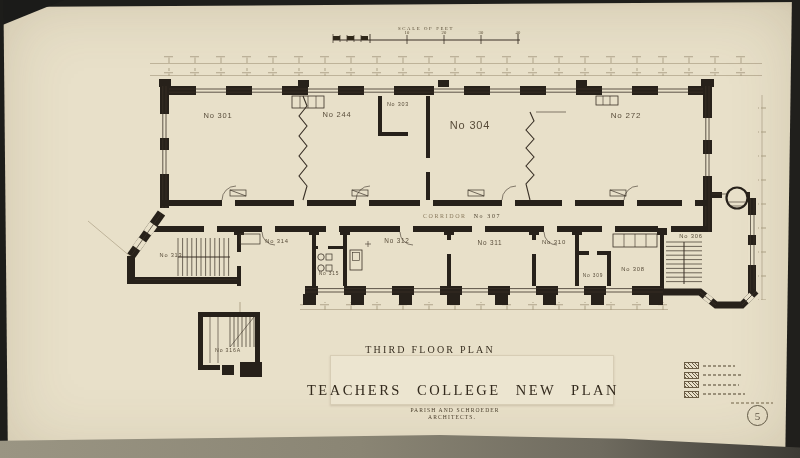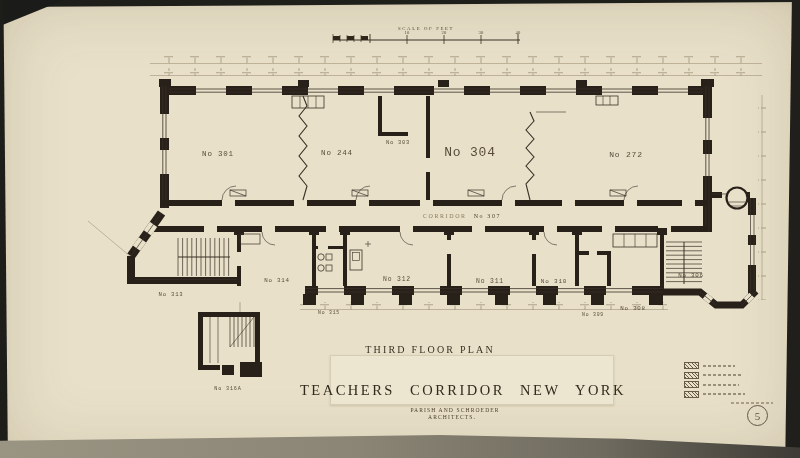--- a/index.html
+++ b/index.html
@@ -11,22 +11,21 @@
   .paper{
     position:absolute;left:0;top:0;width:800px;height:458px;
     background:#e8e0c9;
     box-shadow:inset 0 0 70px rgba(95,75,40,.20), inset 0 0 12px rgba(95,75,40,.12);
   }
   svg.plan{position:absolute;left:0;top:0}
   
   .rl{
     position:absolute;transform:translate(-50%,-50%);
     color:#4a3e2c;letter-spacing:.8px;white-space:nowrap;opacity:.92;
-    font-family:Liberation Mono, monospace;
-    margin-top:39px;
+    font-family:Liberation Sans, sans-serif;
   }
   .corridor-lbl{position:absolute;transform:translate(-50%,-50%);white-space:nowrap;font-size:6px;letter-spacing:1.6px;}
   .corridor-lbl .w1{color:#8a7a5e;margin-right:7px}
   .corridor-lbl .w2{color:#4a3e2c}
   .scale-num{position:absolute;transform:translate(-50%,-50%);font-size:4.6px;color:#554832;letter-spacing:.3px}
   .scale-cap{position:absolute;transform:translate(-50%,-50%);font-size:4.8px;color:#554832;letter-spacing:1.6px}
   
   .title-label-paper{
     position:absolute;left:330px;top:355px;width:282px;height:48px;
     background:#ece5d0;border:1px solid rgba(120,100,60,.18);
@@ -358,39 +357,39 @@
 
   <span class="scale-cap" style="left:426px;top:28px">SCALE OF FEET</span>
   <span class="scale-num" style="left:407px;top:32px">10</span>
   <span class="scale-num" style="left:444px;top:32px">20</span>
   <span class="scale-num" style="left:481px;top:32px">30</span>
   <span class="scale-num" style="left:518px;top:32px">40</span>
 
   <div class="rl" style="left:218px;top:115px;font-size:7.5px">No 301</div>
   <div class="rl" style="left:337px;top:114px;font-size:7.5px">No 244</div>
   <div class="rl" style="left:398px;top:104px;font-size:5.4px">No 303</div>
-  <div class="rl" style="left:470px;top:113px;font-size:13px">No 304</div>
+  <div class="rl" style="left:470px;top:125px;font-size:11px">No 304</div>
   <div class="rl" style="left:626px;top:115px;font-size:8px">No 272</div>
   <div class="corridor-lbl" style="left:462px;top:216px">
     <span class="w1">CORRIDOR</span><span class="w2">No 307</span>
   </div>
   <div class="rl" style="left:171px;top:255px;font-size:5.6px">No 313</div>
   <div class="rl" style="left:277px;top:241px;font-size:5.8px">No 314</div>
   <div class="rl" style="left:329px;top:273px;font-size:4.8px">No 315</div>
   <div class="rl" style="left:397px;top:240px;font-size:6.4px">No 312</div>
   <div class="rl" style="left:490px;top:242px;font-size:6.4px">No 311</div>
   <div class="rl" style="left:554px;top:242px;font-size:6px">No 310</div>
   <div class="rl" style="left:593px;top:275px;font-size:4.8px">No 309</div>
   <div class="rl" style="left:633px;top:269px;font-size:5.8px">No 308</div>
   <div class="rl" style="left:691px;top:236px;font-size:5.8px">No 306</div>
   <div class="rl" style="left:228px;top:350px;font-size:5.2px">No 316A</div>
 
   <div class="title-label-paper"></div>
   <div class="tb plan-title" style="left:430px;top:349px">THIRD FLOOR PLAN</div>
-  <div class="tb big" style="left:463px;top:390px">TEACHERS CORRIDOR NEW YORK</div>
+  <div class="tb big" style="left:463px;top:390px">TEACHERS COLLEGE NEW PLAN</div>
   <div class="tb small" style="left:455px;top:410px">PARISH AND SCHROEDER</div>
   <div class="tb small" style="left:452px;top:417px">ARCHITECTS.</div>
 
   <div class="legend">
     <div class="row">
       <span class="sw"></span>
       <span class="tl" style="width:32px"></span>
     </div>
     <div class="row">
       <span class="sw"></span>

